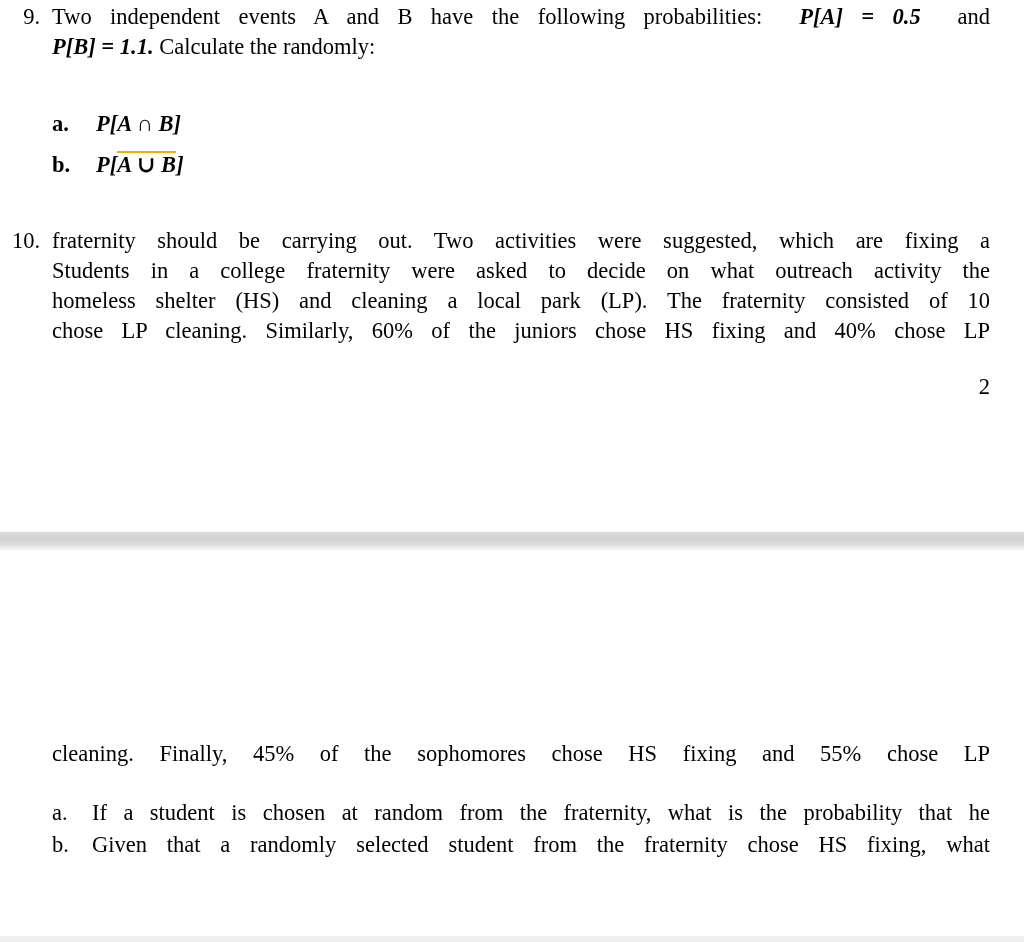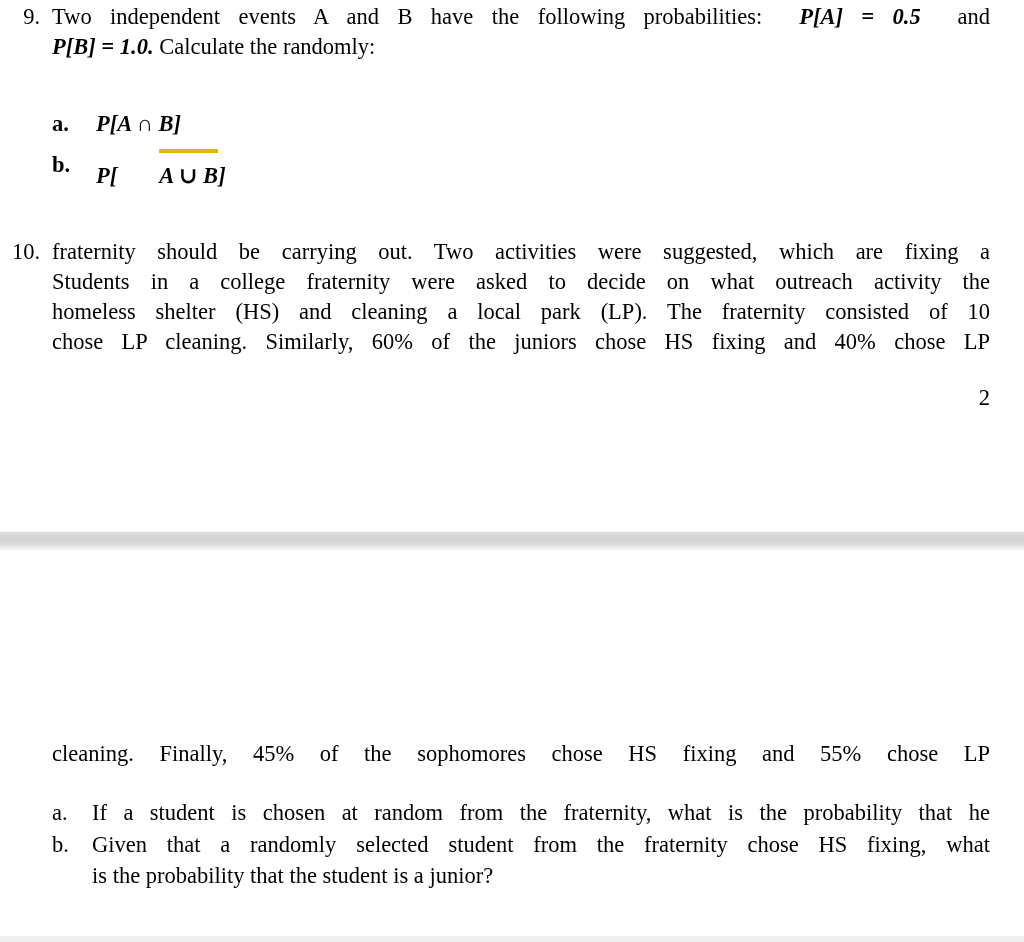--- a/index.html
+++ b/index.html
@@ -102,44 +102,43 @@
     margin-left: 96px;
     font-style: italic;
   }
 
   .math {
     font-style: italic;
     font-weight: bold;
   }
   .overline {
     display: inline-block;
-    border-top: 4px solid #eab308;
-    padding-top: 12px;
+    border-top: 2px solid #eab308;
+    padding-top: 1px;
     line-height: 1.0;
-    margin-left: 42px;
   }
 
   .pagenum {
     font-size: 22.5px;
     text-align: right;
     padding-right: 34px;
   }
   .spacer-md { height: 28px; }
   .spacer-lg { height: 46px; }
 </style>
 </head>
 <body>
 
 <div class="page" id="page-top">
 
   <div class="problem" style="margin-top:2px;">
     <span class="marker">9.</span>
     <div class="body">
       <div class="jline"><span>Two independent events A and B have the following probabilities:</span>&nbsp; <span class="math">P[A] = 0.5</span>&nbsp; <span>and</span></div>
-      <div class="jline-last"><span class="math">P[B] = 1.0.</span> <span>Calculate the randomly:</span></div>
+      <div class="jline-last"><span class="math">P[B] = 1.1.</span> <span>Calculate the randomly:</span></div>
     </div>
   </div>
 
   <div class="spacer-lg"></div>
 
   <div class="subitem math">
     <span class="sub-marker" style="font-style:normal;">a.</span>
     <div class="sub-body"><span>P[</span><span>A ∩ B</span><span>]</span></div>
   </div>
 
@@ -183,18 +182,17 @@
     <span class="sub-marker">a.</span>
     <div class="sub-body">
       <div class="jline">If a student is chosen at random from the fraternity, what is the probability that he</div>
     </div>
   </div>
 
   <div class="subitem" style="margin-top:1px;">
     <span class="sub-marker">b.</span>
     <div class="sub-body">
       <div class="jline">Given that a randomly selected student from the fraternity chose HS fixing, what</div>
-      <div class="jline-last">is the probability that the student is a junior?</div>
     </div>
   </div>
 </div>
 
 <div class="page-footer-strip"></div>
 
 </body></html>

